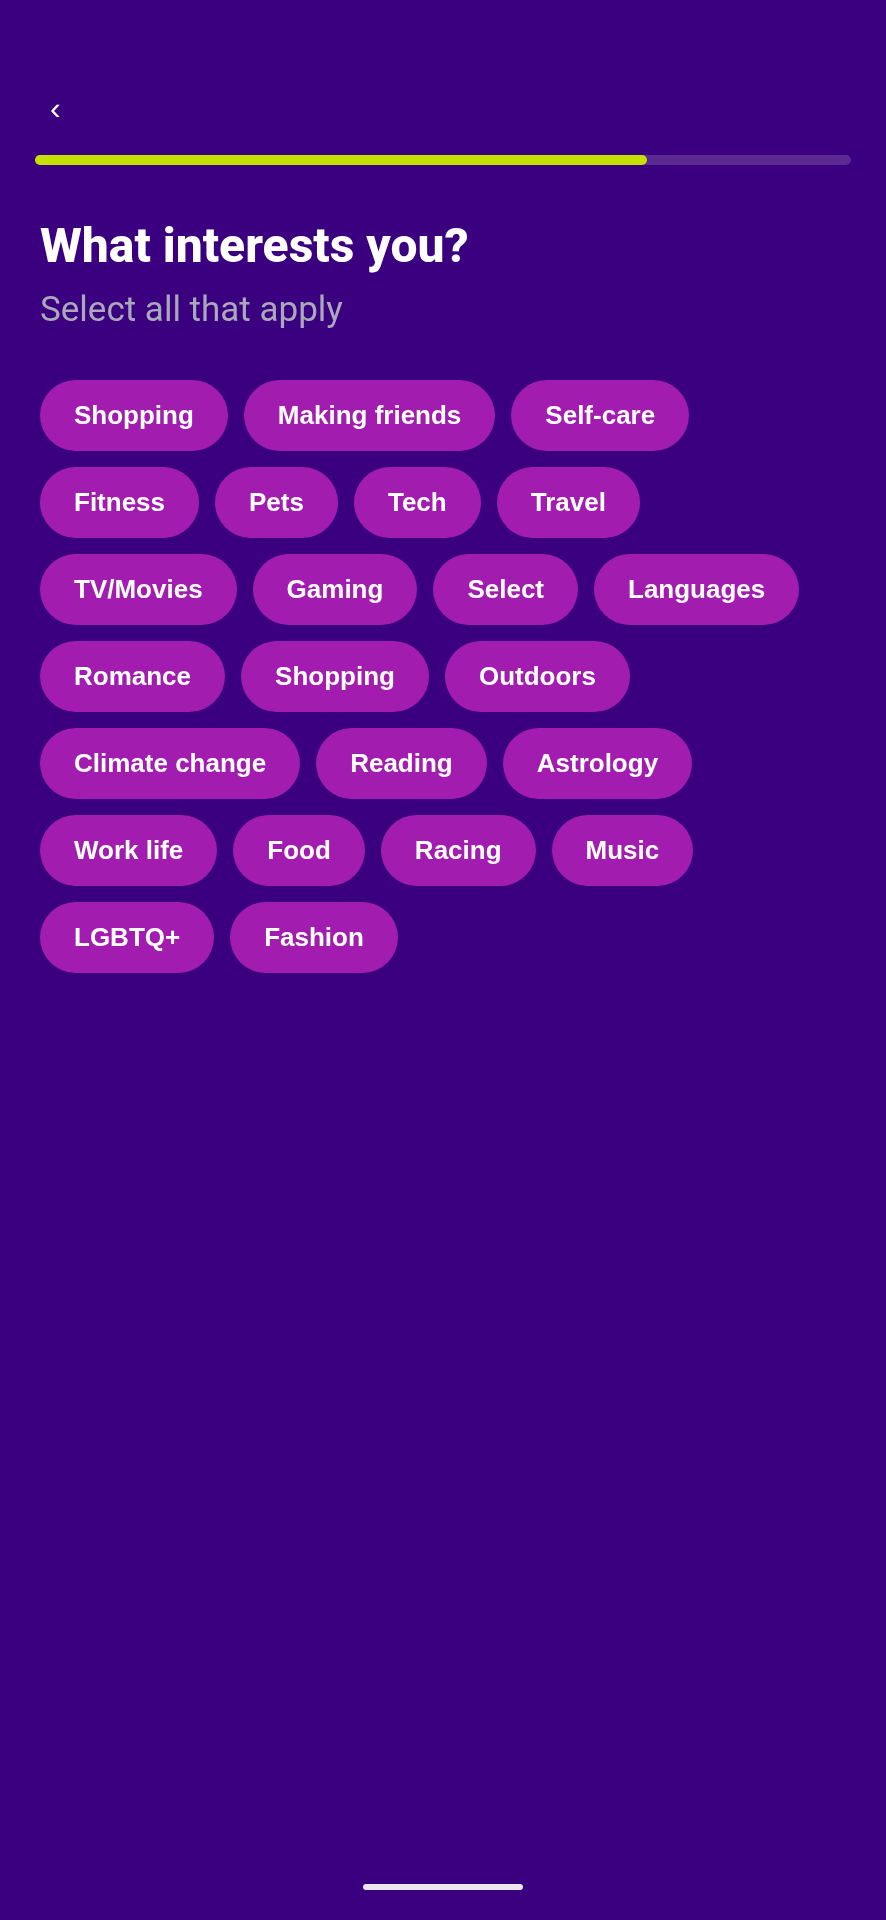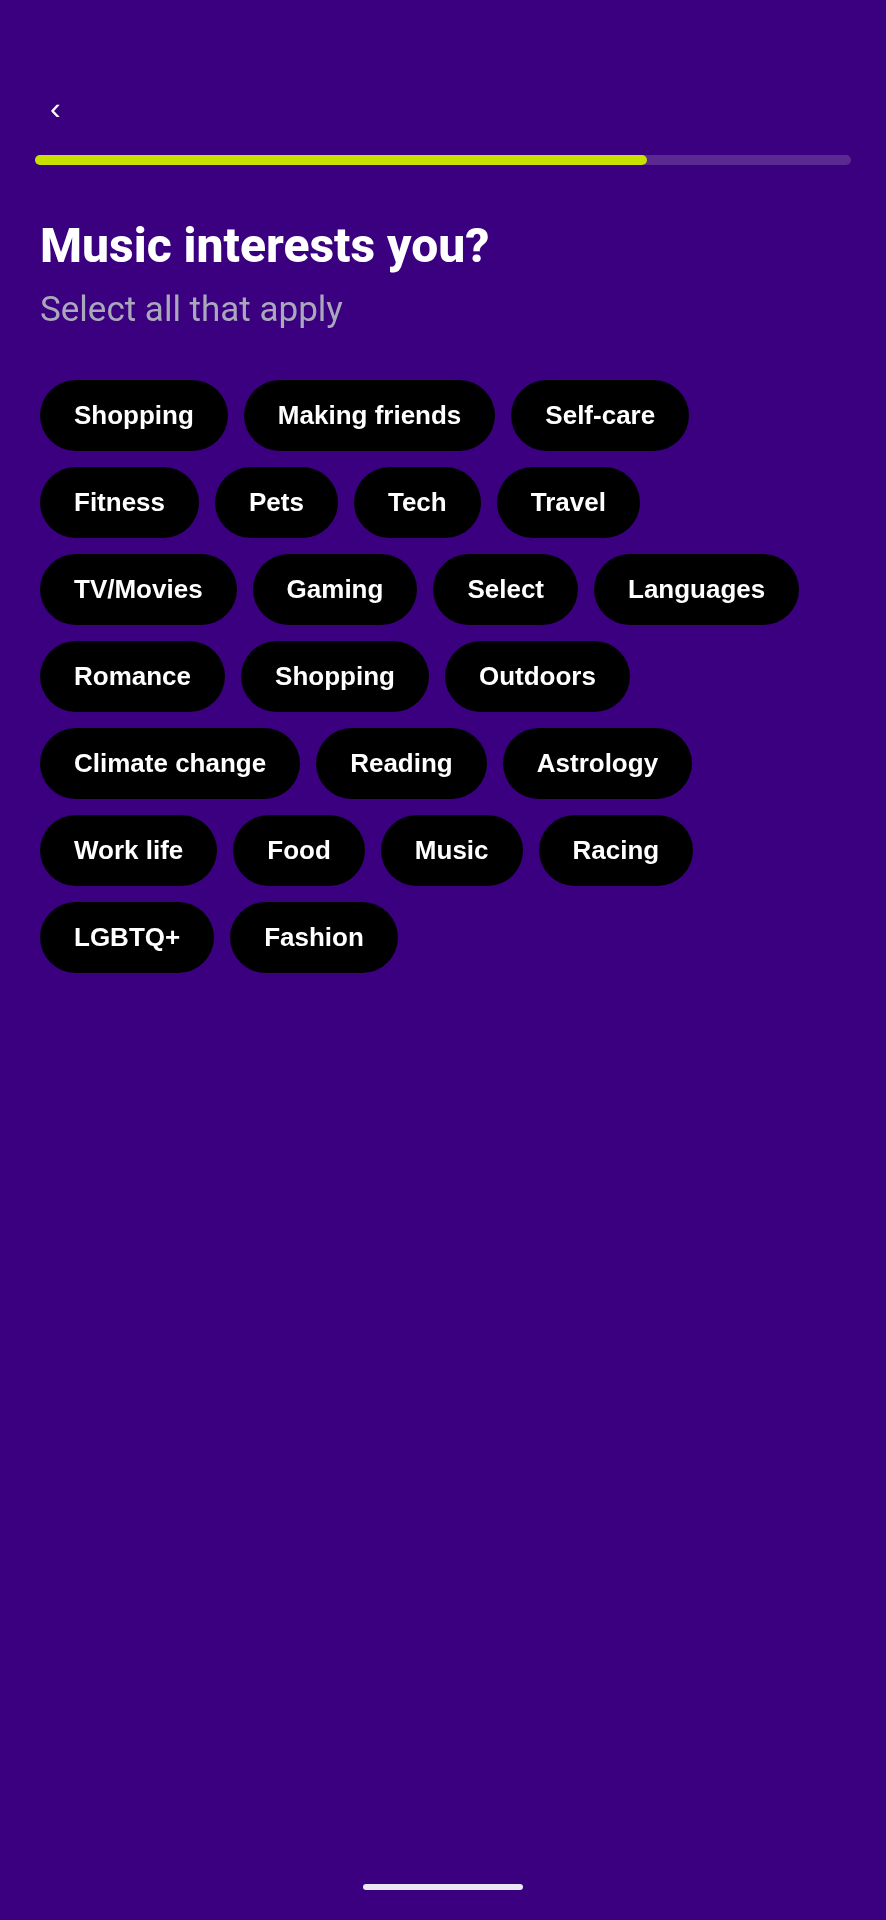--- a/index.html
+++ b/index.html
@@ -67,21 +67,21 @@
       margin-bottom: 50px;
     }
 
     .tags-container {
       display: flex;
       flex-wrap: wrap;
       gap: 16px;
     }
 
     .tag {
-      background-color: #000000;
+      background-color: #a21caf;
       color: white;
       border-radius: 50px;
       padding: 20px 34px;
       font-size: 26px;
       font-weight: 600;
       cursor: pointer;
       border: none;
       transition: background-color 0.2s;
       white-space: nowrap;
     }
@@ -103,21 +103,21 @@
 
 <button class="back-button">
   ‹
 </button>
 
 <div class="progress-bar-container">
   <div class="progress-bar-fill"></div>
 </div>
 
 <div class="content">
-  <h1 class="title">Music interests you?</h1>
+  <h1 class="title">What interests you?</h1>
   <p class="subtitle">Select all that apply</p>
 
   <div class="tags-container" id="tags-container">
   <button class="tag">Shopping</button>
       <button class="tag">Making friends</button>
       <button class="tag">Self-care</button>
       <button class="tag">Fitness</button>
       <button class="tag">Pets</button>
       <button class="tag">Tech</button>
       <button class="tag">Travel</button>
@@ -126,20 +126,20 @@
       <button class="tag">Select</button>
       <button class="tag">Languages</button>
       <button class="tag">Romance</button>
       <button class="tag">Shopping</button>
       <button class="tag">Outdoors</button>
       <button class="tag">Climate change</button>
       <button class="tag">Reading</button>
       <button class="tag">Astrology</button>
       <button class="tag">Work life</button>
       <button class="tag">Food</button>
+      <button class="tag">Racing</button>
       <button class="tag">Music</button>
-      <button class="tag">Racing</button>
       <button class="tag">LGBTQ+</button>
       <button class="tag">Fashion</button>
     </div>
 </div>
 
 <div class="bottom-indicator"></div>
 
 </body></html>

